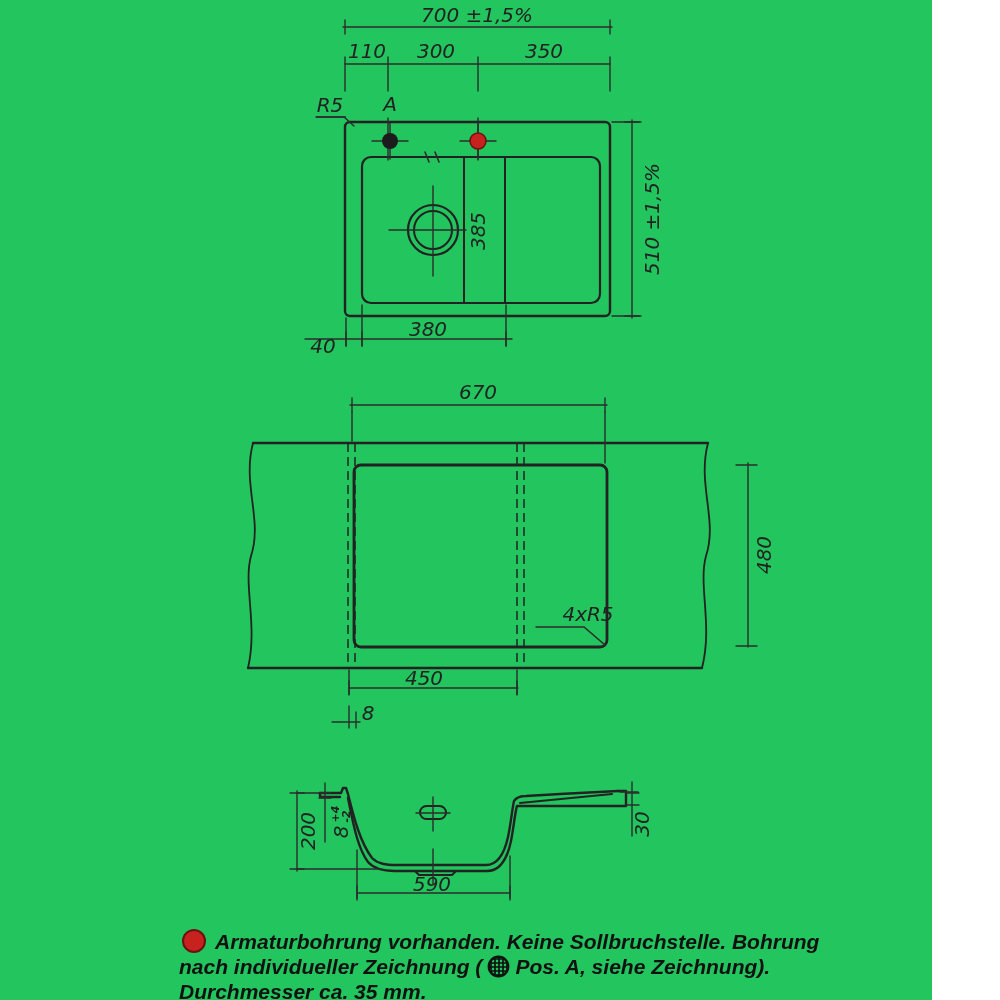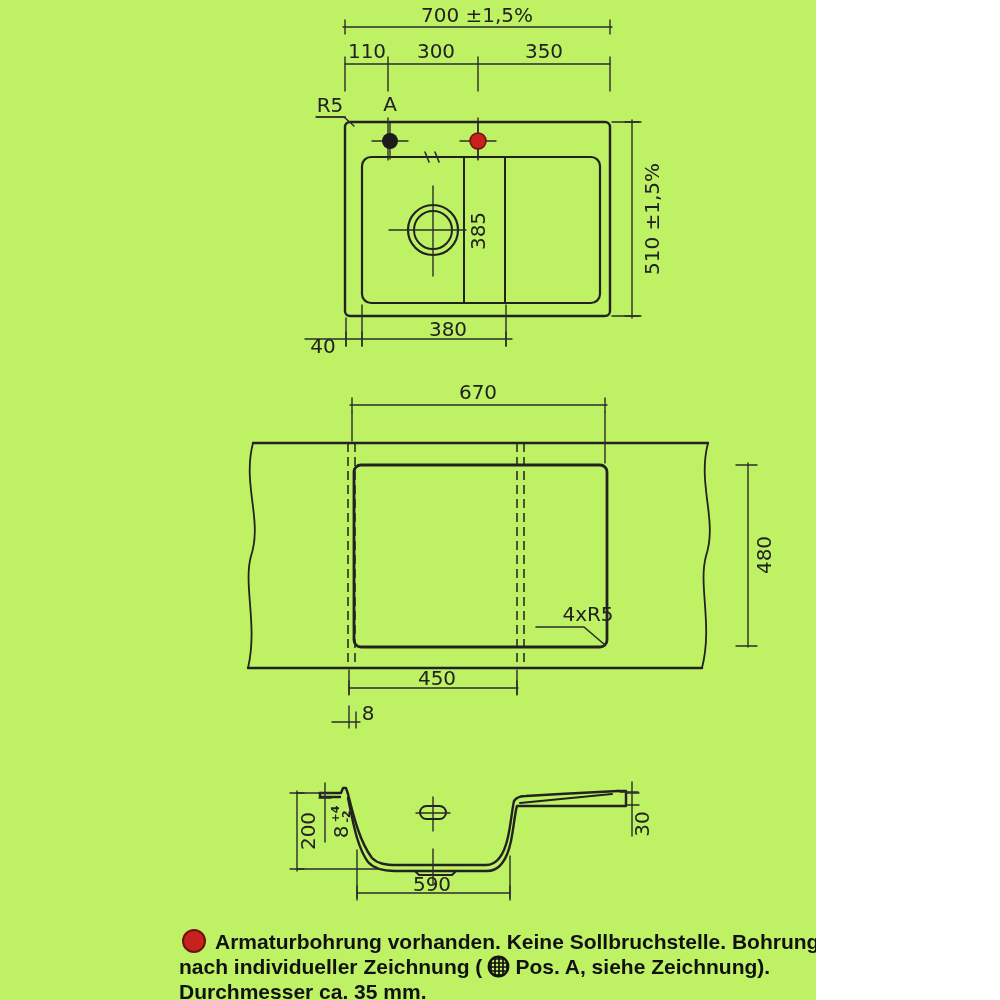--- a/index.html
+++ b/index.html
@@ -1,17 +1,17 @@
 <!DOCTYPE html>
 <html><head>
 <meta charset="utf-8">
 <style>
   html,body{margin:0;padding:0;background:#ffffff;}
-  .canvas{position:relative;width:816px;height:1000px;background:#bef264;overflow:hidden;
-          font-family:"DejaVu Sans",sans-serif;color:#222;}
+  .canvas{position:relative;width:932px;height:1000px;background:#22c55e;overflow:hidden;
+          font-family:"DejaVu Sans",sans-serif;color:#222;font-style:italic;}
   .linework{position:absolute;left:0;top:0;}
   .lbl{position:absolute;transform:translate(-50%,-50%);font-size:20px;font-weight:500;
        white-space:nowrap;color:#222;letter-spacing:0px;}
   .lbl.rot{transform:translate(-50%,-50%) rotate(-90deg);}
   .tolwrap{display:flex;align-items:center;gap:3px;}
   .tolstack{display:flex;flex-direction:column;font-size:11px;line-height:11px;font-weight:600;}
   .note{position:absolute;left:179px;top:925px;width:680px;
         font-family:"Liberation Sans",sans-serif;font-weight:bold;font-size:21px;
         line-height:25px;color:#111;}
   .note-line{position:absolute;white-space:nowrap;}
@@ -151,26 +151,26 @@
 
   <div class="lbl" style="left:477px;top:15px;">700 ±1,5%</div>
   <div class="lbl" style="left:367px;top:51px;text-align:center;">110</div>
   <div class="lbl" style="left:436px;top:51px;">300</div>
   <div class="lbl" style="left:544px;top:51px;text-align:right;">350</div>
   <div class="lbl" style="left:330px;top:105px;">R5</div>
   <div class="lbl" style="left:390px;top:104px;">A</div>
   <div class="lbl rot" style="left:652px;top:219px;">510 ±1,5%</div>
   <div class="lbl rot" style="left:478px;top:231px;">385</div>
   <div class="lbl" style="left:323px;top:330px;margin-top:16px;">40</div>
-  <div class="lbl" style="left:448px;top:329px;">380</div>
+  <div class="lbl" style="left:428px;top:329px;">380</div>
 
   <div class="lbl" style="left:478px;top:392px;">670</div>
   <div class="lbl rot" style="left:764px;top:555px;">480</div>
   <div class="lbl" style="left:560px;top:614px;margin-left:28px;">4xR5</div>
-  <div class="lbl" style="left:437px;top:678px;">450</div>
+  <div class="lbl" style="left:424px;top:678px;">450</div>
   <div class="lbl" style="left:368px;top:713px;">8</div>
 
   <div class="lbl rot" style="left:308px;top:831px;">200</div>
   <div class="lbl rot" style="left:341px;top:822px;">
     <span class="tolwrap">
       <span>8</span>
       <span class="tolstack">
         <span>+4</span>
         <span>-2</span>
       </span>

